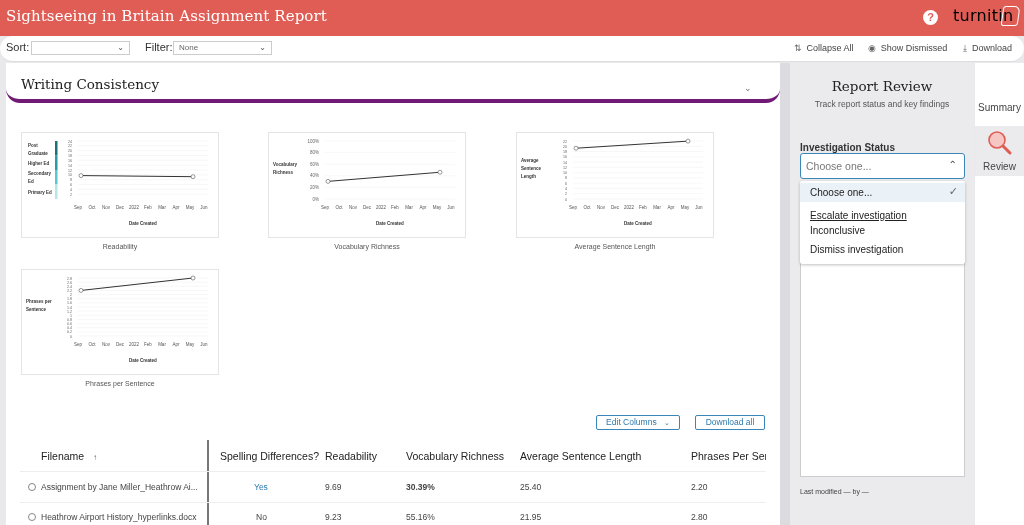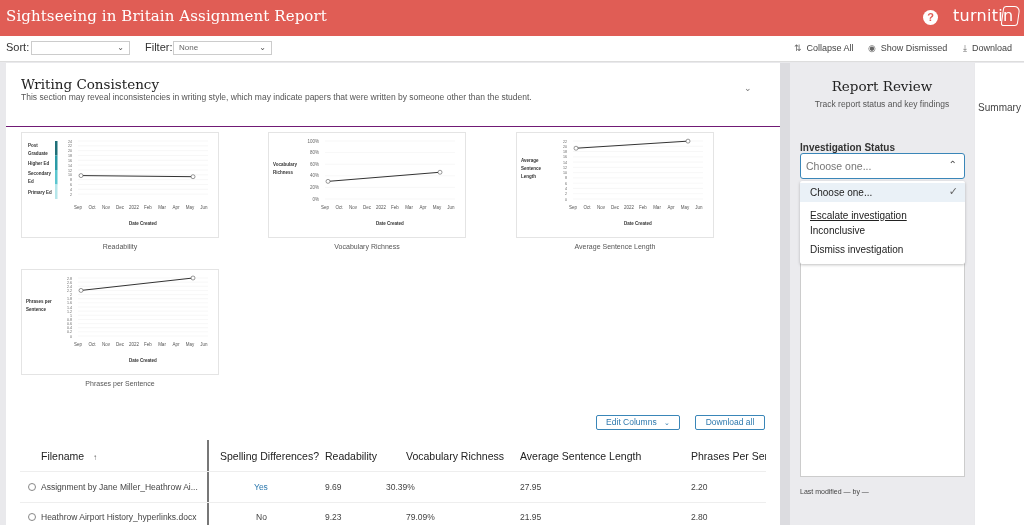--- a/index.html
+++ b/index.html
@@ -1,32 +1,32 @@
 <!DOCTYPE html>
 <html><head>
 <meta charset="utf-8">
 <style>
   * { box-sizing: border-box; margin: 0; padding: 0; }
   html, body { width: 1024px; height: 525px; overflow: hidden; background: #e9e9ec; font-family: "Liberation Sans", sans-serif; color: #333; }
   .topbar { position: absolute; left: 0; top: 0; width: 1024px; height: 36px; background: #e05d55; }
   .topbar .title { position: absolute; left: 6px; top: 7px; font-family: "DejaVu Serif", serif; font-size: 15px; color: #fff; letter-spacing: 0.1px; }
   .help-icon { position: absolute; left: 923px; top: 10px; width: 15px; height: 15px; border-radius: 50%; background: #fff; color: #e05d55; font-size: 11px; font-weight: bold; text-align: center; line-height: 15px; }
-  .logo { position: absolute; left: 953px; top: 6px; color: #ffffff; font-size: 16px; font-family: "DejaVu Sans", sans-serif; letter-spacing: 0.3px; }
+  .logo { position: absolute; left: 953px; top: 6px; color: #000000; font-size: 16px; font-family: "DejaVu Sans", sans-serif; letter-spacing: 0.3px; }
   .logo-mark { position: absolute; left: 1002px; top: 6px; width: 17px; height: 20px; border: 1.5px solid #fff; border-radius: 3px 6px 3px 3px; transform: skewX(-8deg); }
 
-  .toolbar { position: absolute; left: 0; top: 36px; width: 1024px; height: 26px; background: #fff; border-bottom: 1px solid #ddd; }
+  .toolbar { position: absolute; left: 0; top: 36px; width: 1024px; height: 26px; background: #fff; border-bottom: 1px solid #ddd; border-radius: 13px; }
   .toolbar .lbl { position: absolute; top: 5px; font-size: 11px; color: #333; }
   .select-box { position: absolute; top: 5px; height: 14px; border: 1px solid #ccc; background: #fff; font-size: 8px; color: #666; padding-left: 5px; line-height: 12px; }
   .select-box .chev { position: absolute; right: 5px; top: 0; font-size: 8px; color: #555; }
   .tool-btn { position: absolute; top: 7px; font-size: 9px; color: #444; }
   .tool-btn .ic { color: #666; margin-right: 5px; font-size: 9px; }
 
   .main { position: absolute; left: 6px; top: 63px; width: 774px; height: 462px; background: #fff; }
   .scroll-track { position: absolute; left: 780px; top: 63px; width: 10px; height: 462px; background: #dcdce0; }
-  .section-head { position: absolute; left: 0; top: 0; width: 774px; height: 64px; border-bottom: 1px solid #701a75; }
+  .section-head { position: absolute; left: 0; top: 0; width: 774px; height: 40px; border-bottom: 4px solid #701a75; border-radius: 14px; }
   .section-title { position: absolute; left: 15px; top: 13px; font-family: "DejaVu Serif", serif; font-size: 13.5px; color: #222; }
   .section-desc { position: absolute; left: 15px; top: 29px; font-size: 8.5px; color: #555; }
   .section-chev { position: absolute; left: 738px; top: 20px; font-size: 9px; color: #777; }
 
   .chart-card { position: absolute; width: 198px; height: 106px; border: 1px solid #e4e4e4; background: #fff; }
   .chart-card svg { position: absolute; left: 0; top: 0; }
   .chart-caption { position: absolute; width: 198px; text-align: center; font-size: 7px; color: #555; }
 
   .btn-outline { position: absolute; height: 15px; border: 1px solid #3a86b8; border-radius: 2px; background: #fff; color: #2d78ad; font-size: 8.5px; line-height: 13px; text-align: center; }
   .th { position: absolute; top: 11px; font-size: 10.5px; color: #222; }
@@ -82,21 +82,20 @@
     <span class="ic">◉</span><span>Show Dismissed</span>
   </div>
   <div class="tool-btn" style="left:963px;">
     <span class="ic">⤓</span><span>Download</span>
   </div>
 </div>
 
 <div class="main">
   <div class="section-head">
     <div class="section-title">Writing Consistency</div>
-    <div class="section-desc">This section may reveal inconsistencies in writing style, which may indicate papers that were written by someone other than the student.</div>
     <div class="section-chev">⌄</div>
   </div>
 
   <div class="chart-card" style="left:15px;top:69px;">
       <svg id="chart0" width="198" height="106">
         <line x1="56" x2="186" y1="61.166666666666664" y2="61.166666666666664" stroke="#f1f1f1" stroke-width="0.6"></line>
         <text x="50" y="62.666666666666664" font-size="3.6" fill="#666" text-anchor="end" font-family="Liberation Sans, sans-serif">2</text>
         <line x1="56" x2="186" y1="56.333333333333336" y2="56.333333333333336" stroke="#f1f1f1" stroke-width="0.6"></line>
         <text x="50" y="57.833333333333336" font-size="3.6" fill="#666" text-anchor="end" font-family="Liberation Sans, sans-serif">4</text>
         <line x1="56" x2="186" y1="51.5" y2="51.5" stroke="#f1f1f1" stroke-width="0.6"></line>
@@ -300,30 +299,30 @@
 </div>
 <div class="col-divider" style="left:207px;top:440px;height:85px;"></div>
 <div class="row-line" style="left:20px;top:471px;width:746px;"></div>
 <div class="row-line" style="left:20px;top:502px;width:746px;"></div>
 
 <div>
   <div class="radio" style="left:28px;top:483px;"></div>
   <div class="td" style="left:41px;top:482px;">Assignment by Jane Miller_Heathrow Ai...</div>
   <div class="td link-yes" style="left:254px;top:482px;">Yes</div>
   <div class="td" style="left:325px;top:482px;">9.69</div>
-  <div class="td" style="left:386px;top:482px;">30.39%</div>
-  <div class="td" style="left:520px;top:482px;">27.95</div>
+  <div class="td" style="left:406px;top:482px;font-weight:bold;">30.39%</div>
+  <div class="td" style="left:520px;top:482px;">25.40</div>
   <div class="td" style="left:691px;top:482px;">2.20</div>
 </div>
 <div>
   <div class="radio" style="left:28px;top:513px;"></div>
   <div class="td" style="left:41px;top:512px;">Heathrow Airport History_hyperlinks.docx</div>
   <div class="td" style="left:256px;top:512px;">No</div>
   <div class="td" style="left:325px;top:512px;">9.23</div>
-  <div class="td" style="left:406px;top:512px;">79.09%</div>
+  <div class="td" style="left:406px;top:512px;">55.16%</div>
   <div class="td" style="left:520px;top:512px;">21.95</div>
   <div class="td" style="left:691px;top:512px;">2.80</div>
 </div>
 
 <div class="scroll-track"></div>
 
 <div class="review-panel">
   <div class="rp-title">Report Review</div>
   <div class="rp-sub">Track report status and key findings</div>
   <div class="rp-label">Investigation Status</div>
@@ -345,13 +344,20 @@
 </div>
 
 <div class="side-rail">
   <div class="rail-item" style="top:4px;padding-left:43px;">
     <svg width="49" height="34">
       <rect x="19" y="8" width="2.5" height="22" fill="#e05d55"></rect>
       <path d="M21 8 L36 8 L33 14 L36 21 L21 21 Z" fill="#e05d55"></path>
     </svg>
     <div class="lbl">Summary</div>
   </div>
+  <div class="rail-item active" style="top:63px;">
+    <svg width="49" height="34">
+      <circle cx="22" cy="14" r="8" fill="#f6c6c3" stroke="#e05d55" stroke-width="1.6"></circle>
+      <line x1="28" y1="20" x2="35" y2="27" stroke="#e05d55" stroke-width="3" stroke-linecap="round"></line>
+    </svg>
+    <div class="lbl">Review</div>
+  </div>
 </div>
 
 </body></html>

